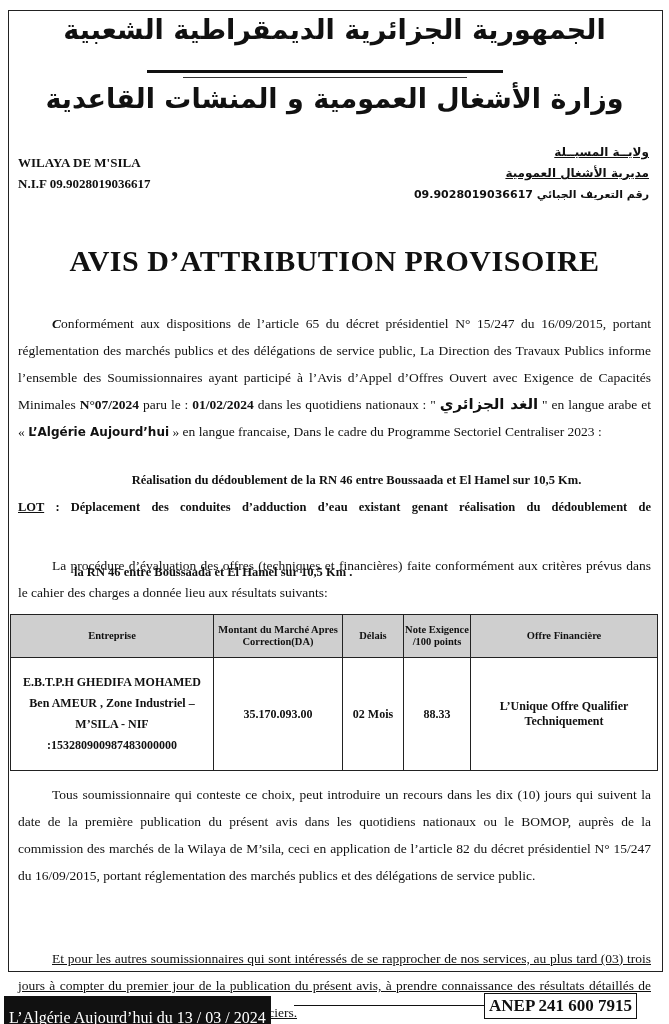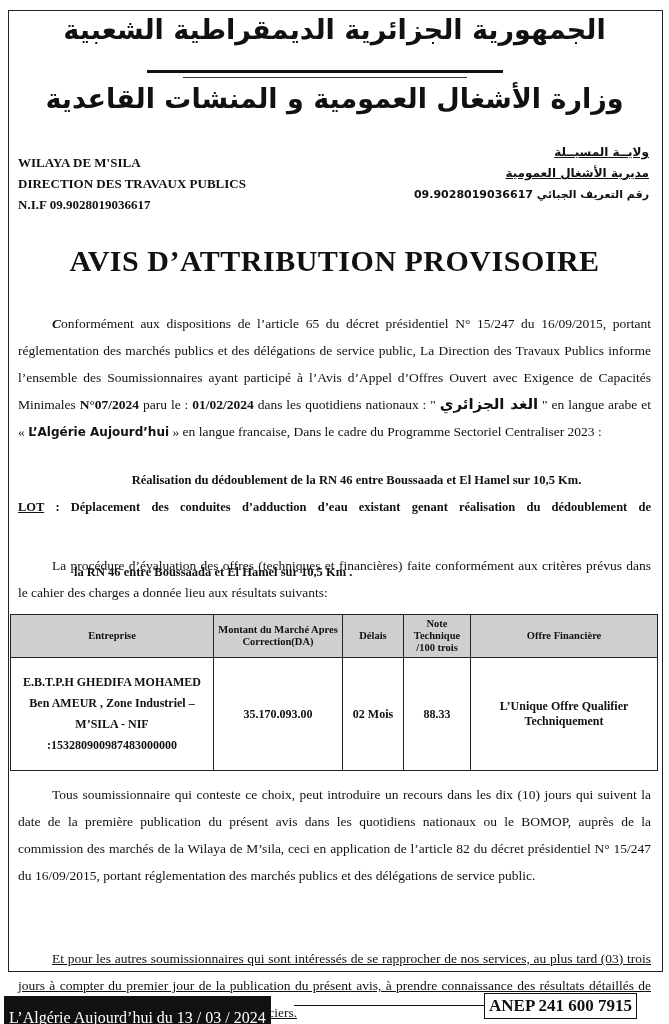--- a/index.html
+++ b/index.html
@@ -42,21 +42,20 @@
 
 <div class="frame"></div>
 
 <div class="ar-title1">الجمهورية الجزائرية الديمقراطية الشعبية</div>
 <div class="rule1"></div>
 <div class="rule2"></div>
 <div class="ar-title2">وزارة الأشغال العمومية و المنشات القاعدية</div>
 
 <div class="left-head">
   <div>WILAYA DE M'SILA</div>
-  <div>DIRECTION DES TRAVAUX PUBLICS</div>
   <div>N.I.F 09.9028019036617</div>
 </div>
 
 <div class="right-head">
   <div class="l1">ولايــة المسيــلة</div>
   <div class="l2">مديرية الأشغال العمومية</div>
   <div class="l3">رقم التعريف الجبائي 09.9028019036617</div>
 </div>
 
 <div class="main-title">AVIS D’ATTRIBUTION PROVISOIRE</div>
@@ -71,21 +70,21 @@
 </div>
 
 <div class="para p2"><span class="indent"></span><span>La procédure d’évaluation des offres (techniques et financières) faite conformément aux critères prévus dans le cahier des charges a donnée lieu aux résultats suivants:</span></div>
 
 <table class="results">
   <thead>
     <tr>
       <th style="width:200px">Entreprise</th>
       <th style="width:126px">Montant du Marché Apres Correction(DA)</th>
       <th style="width:58px">Délais</th>
-      <th style="width:64px">Note Technique /100 trois</th>
+      <th style="width:64px">Note Exigence /100 points</th>
       <th>Offre Financière</th>
     </tr>
   </thead>
   <tbody>
     <tr>
       <td class="td-ent">E.B.T.P.H GHEDIFA MOHAMED Ben AMEUR , Zone Industriel – M’SILA - NIF :153280900987483000000</td>
       <td>35.170.093.00</td>
       <td>02 Mois</td>
       <td>88.33</td>
       <td class="fin">L’Unique Offre Qualifier Techniquement</td>

